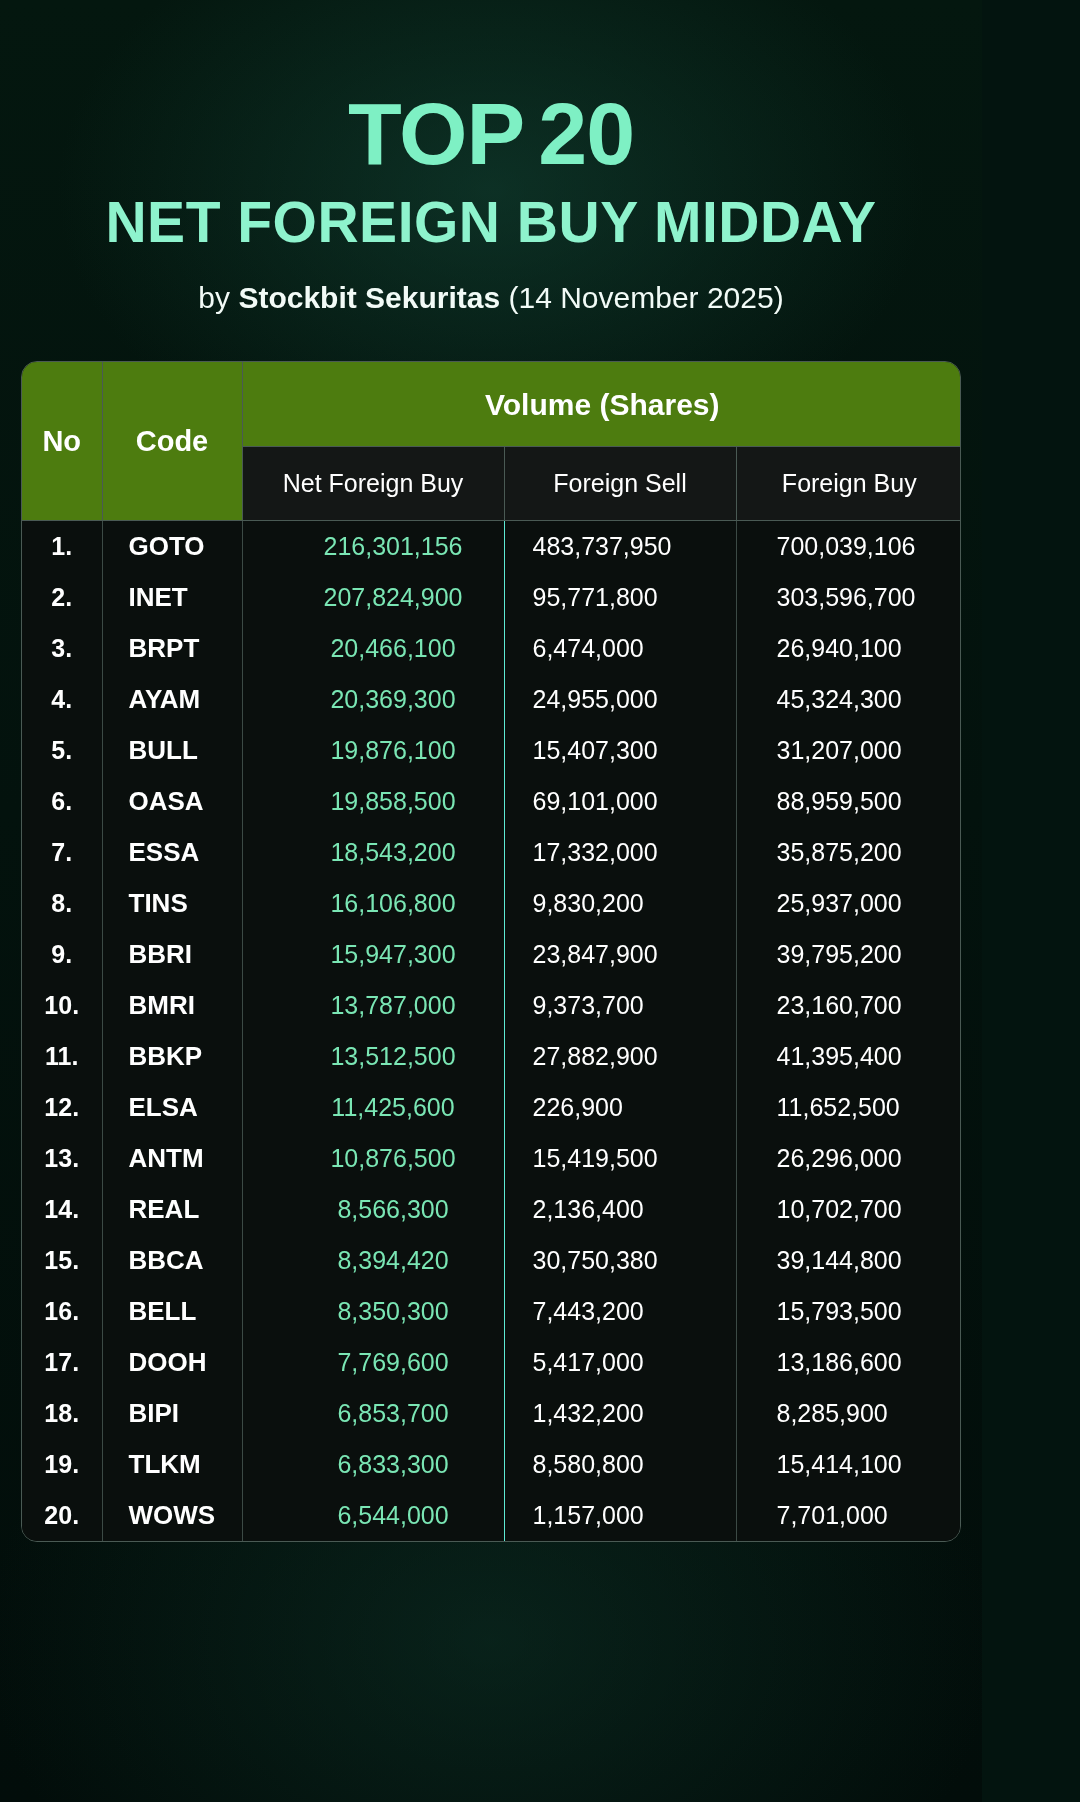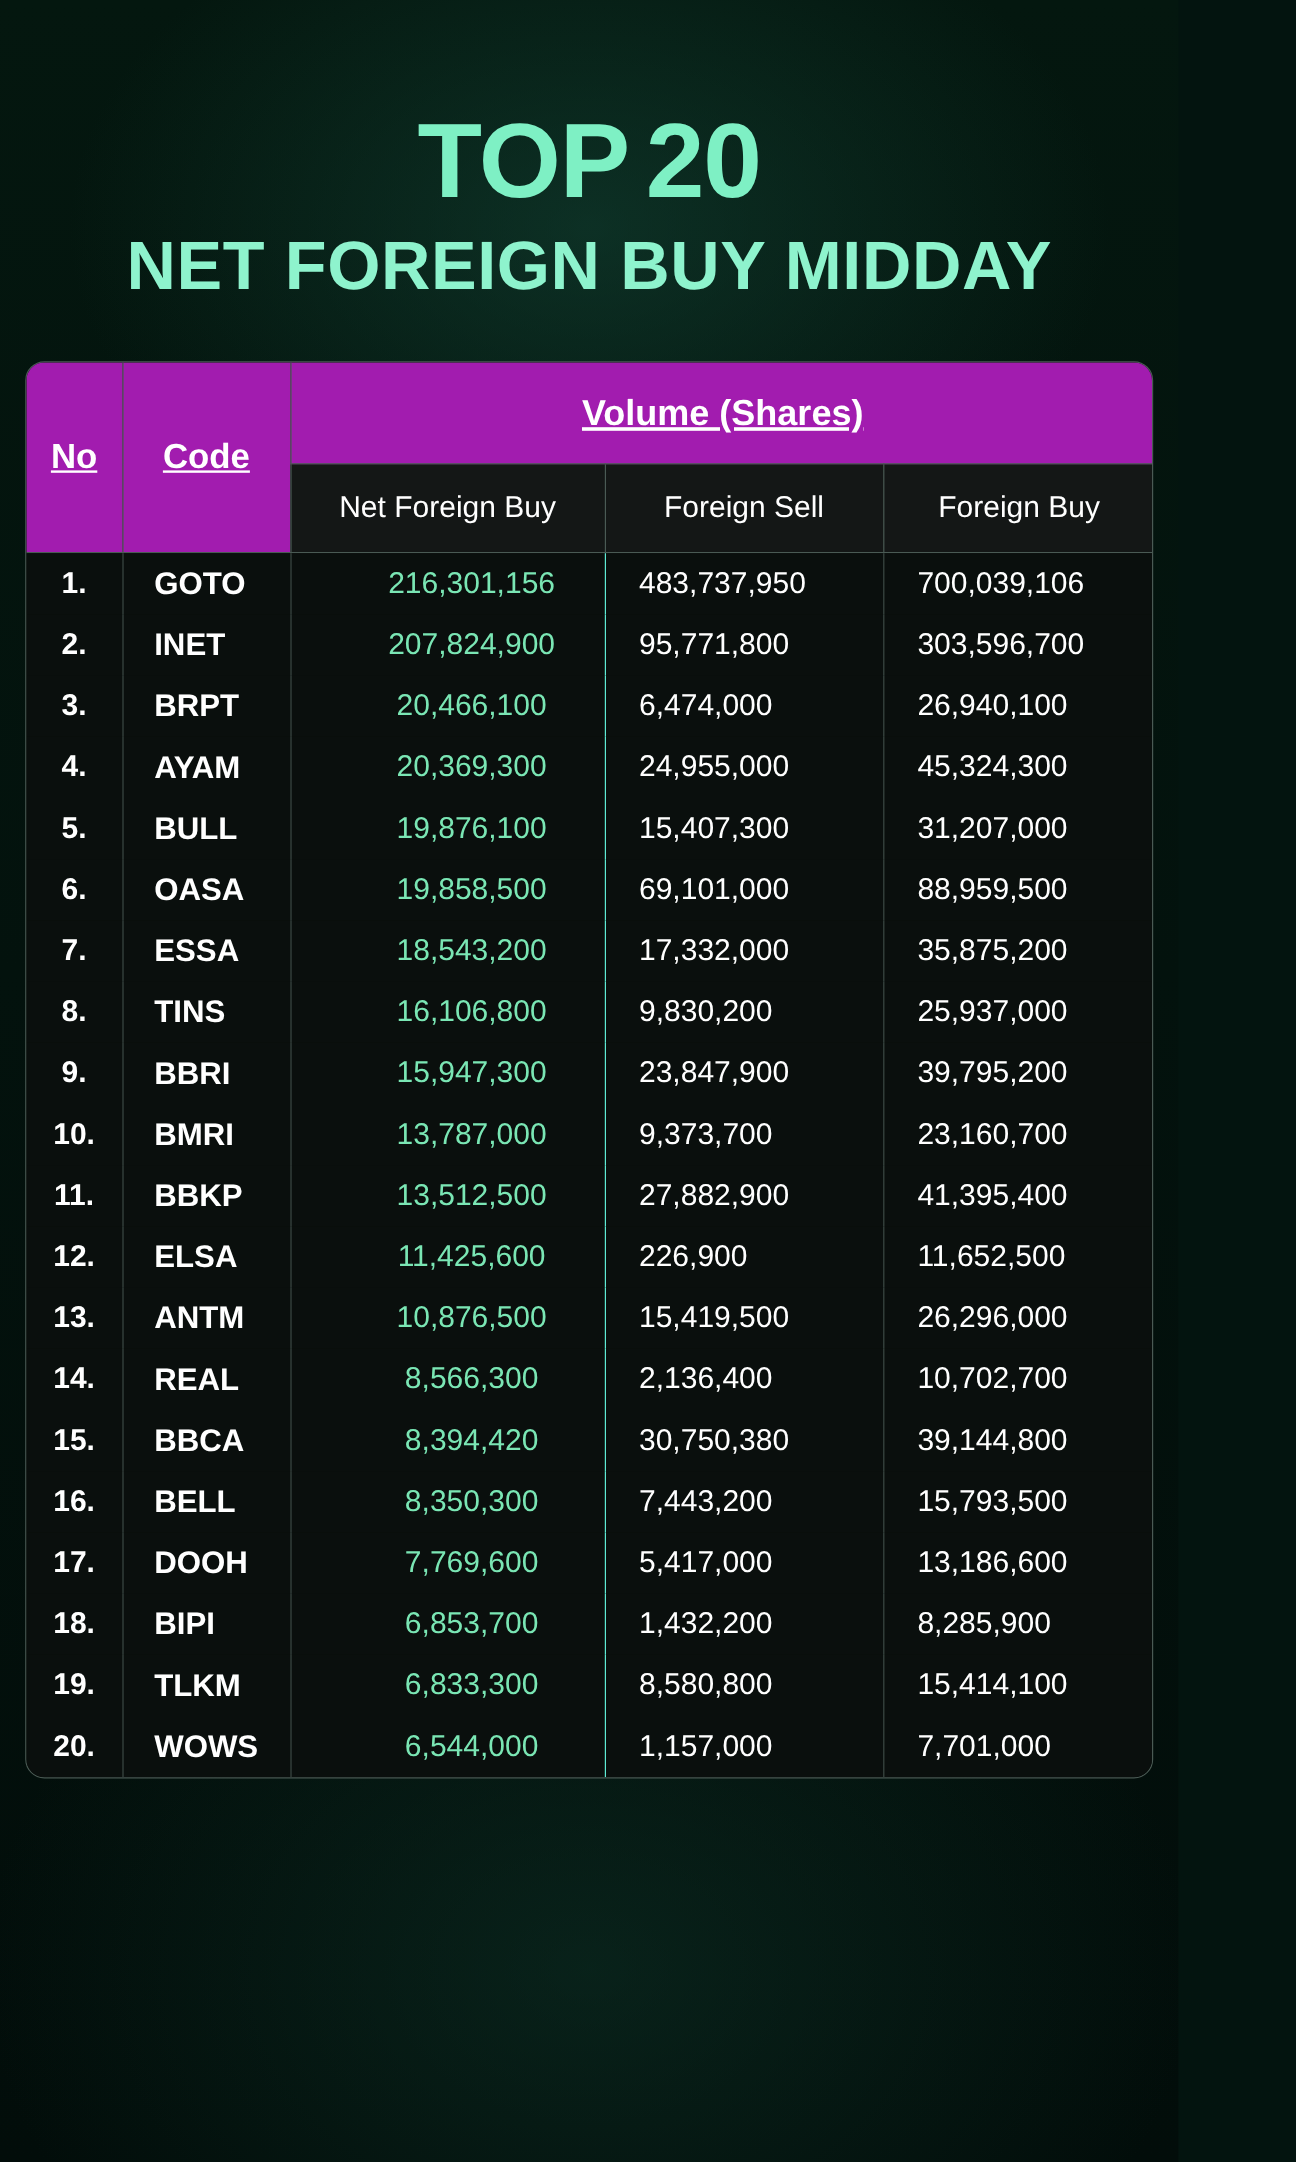--- a/index.html
+++ b/index.html
@@ -61,23 +61,22 @@
     border-radius: 16px;
     overflow: hidden;
     background: #0a0f0d;
   }
   table {
     width: 100%;
     border-collapse: collapse;
     table-layout: fixed;
   }
   thead tr.top th {
-    background: #a21caf;
-    color: #ffffff;
-    text-decoration: underline;
+    background: #4d7c0f;
+    color: #ffffff;
   }
   th, td { border: 0; }
 
   th.no, th.code {
     width: 80px;
     vertical-align: middle;
     text-align: center;
     font-size: 29px;
     font-weight: 700;
     color: #ffffff;
@@ -137,36 +136,39 @@
     padding-left: 40px;
     border-right: 1px solid #5eead4;
   }
   tbody td.fs {
     text-align: left;
     padding-left: 28px;
     border-right: 1px solid #3c4a45;
   }
   tbody td.fb {
     text-align: left;
-    padding-left: 28px;
+    padding-left: 40px;
   }
   col.c-nfb { width: 262px; }
   col.c-fs  { width: 232px; }
   col.c-fb  { width: 226px; }
 </style>
 </head>
 <body>
 
 <div class="page">
 
   <div class="header">
     <h1 class="title-top">
       <span>TOP</span><span class="num">20</span>
     </h1>
     <h2 class="title-sub">NET FOREIGN BUY MIDDAY</h2>
+    <div class="byline">
+      <span>by </span><b>Stockbit Sekuritas</b><span> (14 November 2025)</span>
+    </div>
   </div>
 
   <div class="table-wrap">
     <table>
       <colgroup>
         <col style="width:80px">
         <col style="width:140px">
         <col class="c-nfb">
         <col class="c-fs">
         <col class="c-fb">

